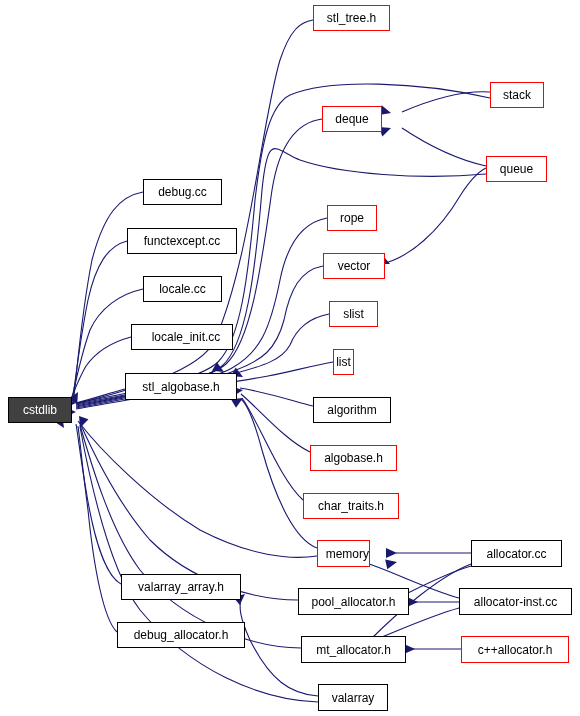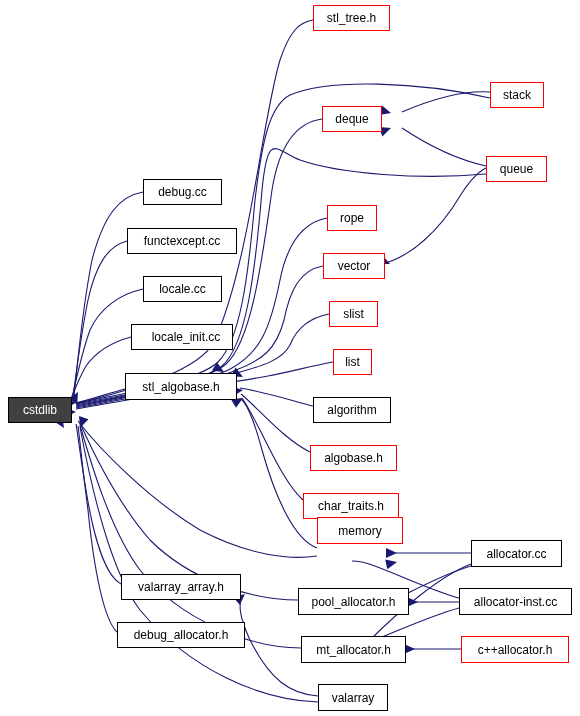--- a/index.html
+++ b/index.html
@@ -152,36 +152,36 @@
       </div>
       <div class="node" style="left: 143px; top: 276px; width: 79px; height: 26px;">
         <span class="label">locale.cc</span>
       </div>
       <div class="node red" style="left: 329px; top: 301px; width: 49px; height: 26px;">
         <span class="label">slist</span>
       </div>
       <div class="node" style="left: 131px; top: 324px; width: 102px; height: 26px; padding-left: 8px;">
         <span class="label">locale_init.cc</span>
       </div>
-      <div class="node red" style="left: 333px; top: 349px; width: 39px; height: 26px; text-align: center;">
+      <div class="node red" style="left: 333px; top: 349px; width: 21px; height: 26px; text-align: center;">
         <span class="label">list</span>
       </div>
       <div class="node" style="left: 125px; top: 373px; width: 112px; height: 27px;">
         <span class="label">stl_algobase.h</span>
       </div>
       <div class="node" style="left: 313px; top: 397px; width: 78px; height: 26px;">
         <span class="label">algorithm</span>
       </div>
       <div class="node red" style="left: 310px; top: 445px; width: 87px; height: 26px;">
         <span class="label">algobase.h</span>
       </div>
       <div class="node red" style="left: 303px; top: 493px; width: 96px; height: 26px;">
         <span class="label">char_traits.h</span>
       </div>
-      <div class="node red" style="left: 317px; top: 517px; width: 86px; height: 27px;">
+      <div class="node red" style="left: 317px; top: 540px; width: 53px; height: 27px; justify-content: flex-end;">
         <span class="label">memory</span>
       </div>
       <div class="node" style="left: 471px; top: 540px; width: 91px; height: 27px;">
         <span class="label">allocator.cc</span>
       </div>
       <div class="node" style="left: 121px; top: 574px; width: 120px; height: 26px;">
         <span class="label">valarray_array.h</span>
       </div>
       <div class="node" style="left: 298px; top: 588px; width: 111px; height: 27px;">
         <span class="label">pool_allocator.h</span>

